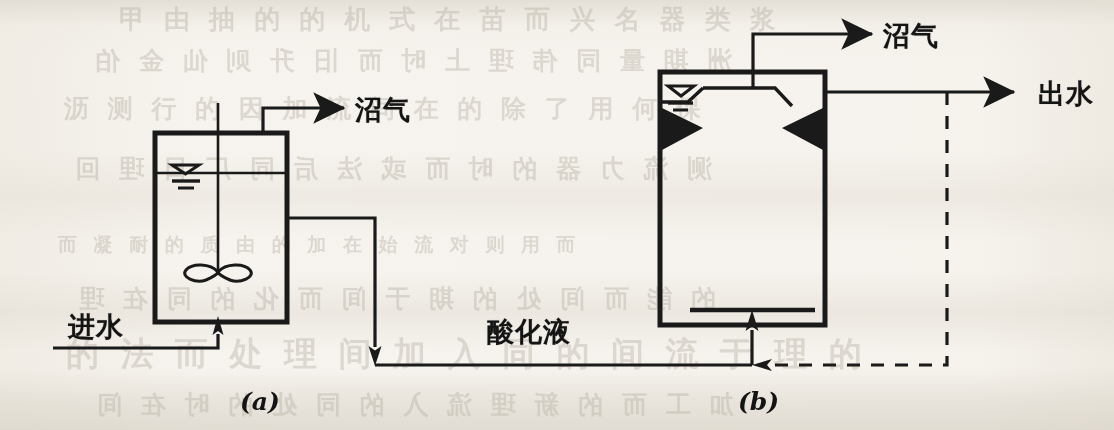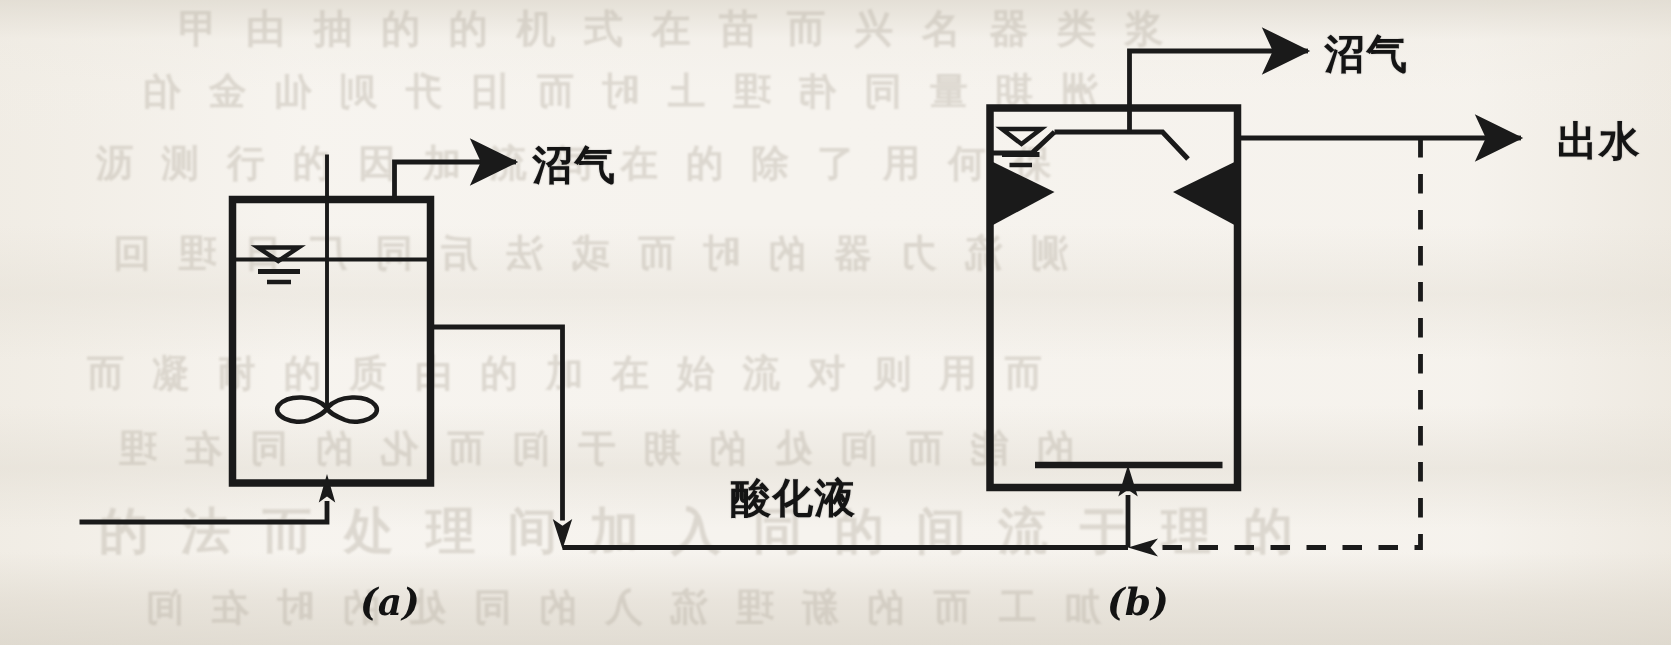--- a/index.html
+++ b/index.html
@@ -137,21 +137,21 @@
 
 <div id="page">
 
   <div id="paper"></div>
 
   <div id="ghost-layer">
       <div class="ghost" style="left: 78px; top: 2px; font-size: 26px; margin-left: 41px;">甲 由 抽 的 的 机 式 在 苗 而 兴 名 器 类 浆</div>
       <div class="ghost flip" style="left: 90px; top: 44px; font-size: 25px;">洲 期 量 同 伟 理 上 时 而 旧 升 则 仙 金 伯</div>
       <div class="ghost" style="left: 64px; top: 92px; font-size: 25px;">沥 测 行 的 因 加 流 间 在 的 除 了 用 何 保</div>
       <div class="ghost flip" style="left: 70px; top: 152px; font-size: 25px;">测 流 力 器 的 时 而 或 法 后 同 厂 日 理 回</div>
-      <div class="ghost" style="left: 58px; top: 232px; font-size: 25px;">而 凝 耐 的 质 由 的 加 在 始 流 对 则 用 而</div>
+      <div class="ghost" style="left: 58px; top: 232px; font-size: 19px;">而 凝 耐 的 质 由 的 加 在 始 流 对 则 用 而</div>
       <div class="ghost flip" style="left: 74px; top: 282px; font-size: 25px;">的 能 而 间 处 的 期 于 间 而 化 的 同 在 理</div>
       <div class="ghost" style="left: 66px; top: 332px; font-size: 33px;">的 法 而 处 理 间 加 入 同 的 间 流 于 理 的</div>
       <div class="ghost flip" style="left: 92px; top: 388px; font-size: 25px;">加 工 而 的 新 理 流 入 的 同 处 的 时 在 间</div>
     </div>
 
   <svg class="layer" viewBox="0 0 1114 430">
     <defs>
       <marker id="arrowR" viewBox="0 0 12 12" refX="11" refY="6" markerWidth="11" markerHeight="11" orient="auto-start-reverse">
         <path d="M0.5,0.6 L11.5,6 L0.5,11.4 L3,6 Z" fill="#1a1a1a"></path>
       </marker>
@@ -242,20 +242,21 @@
       <path d="M752,365 L772,359 L767,365 L772,371 Z" fill="#1a1a1a"></path>
     </g>
   </svg>
 
   <div class="cn-label" style="left:355px; top:92px;">沼气</div>
 
   <div class="cn-label" style="left:883px; top:18px;">沼气</div>
 
   <div class="cn-label" style="left:1022px; top:76px;margin-left:16px;">出水</div>
 
+  <div class="cn-label" style="left:68px; top:309px;">进水</div>
 
   <div class="cn-label" style="left:487px; top:314px;">酸化液</div>
 
 
   <div class="caption" style="left:240px; top:387px;">(a)</div>
 
   <div class="caption" style="left:738px; top:387px;">(b)</div>
 
 
 </div>

